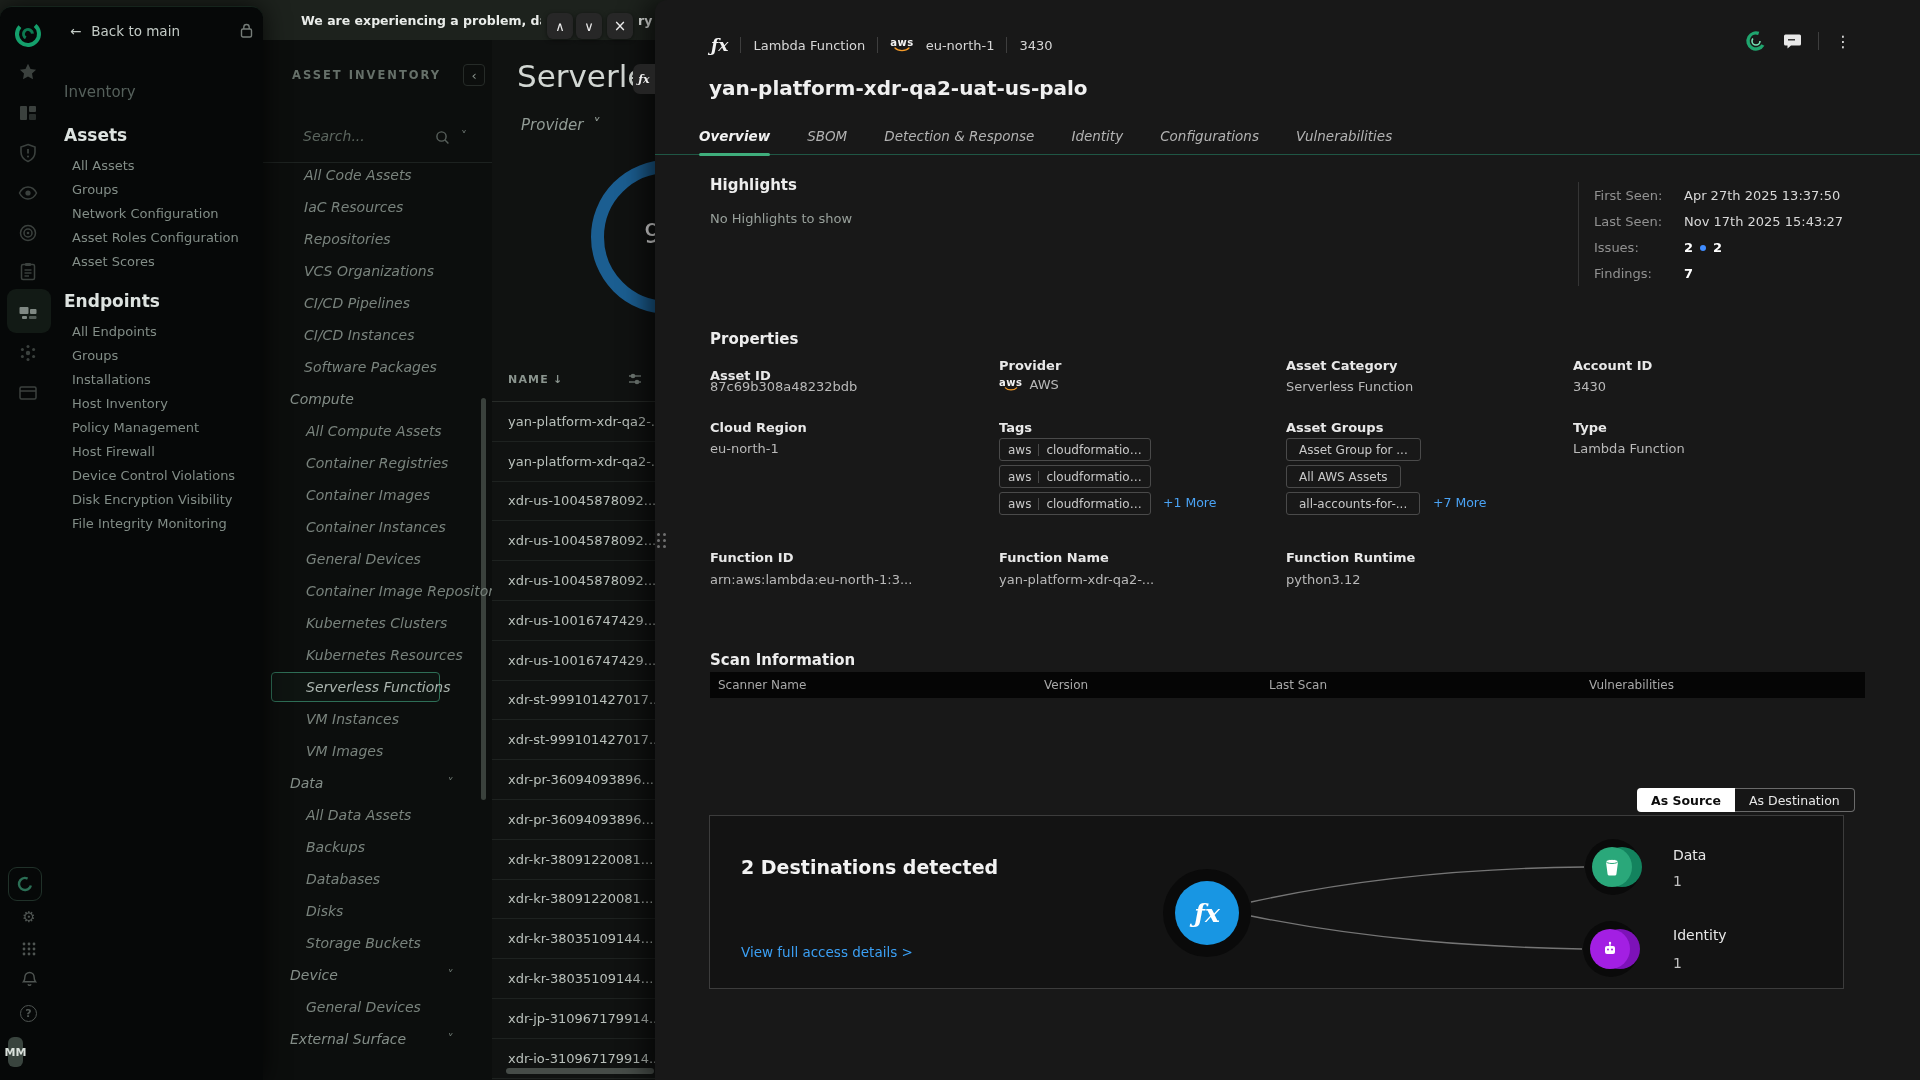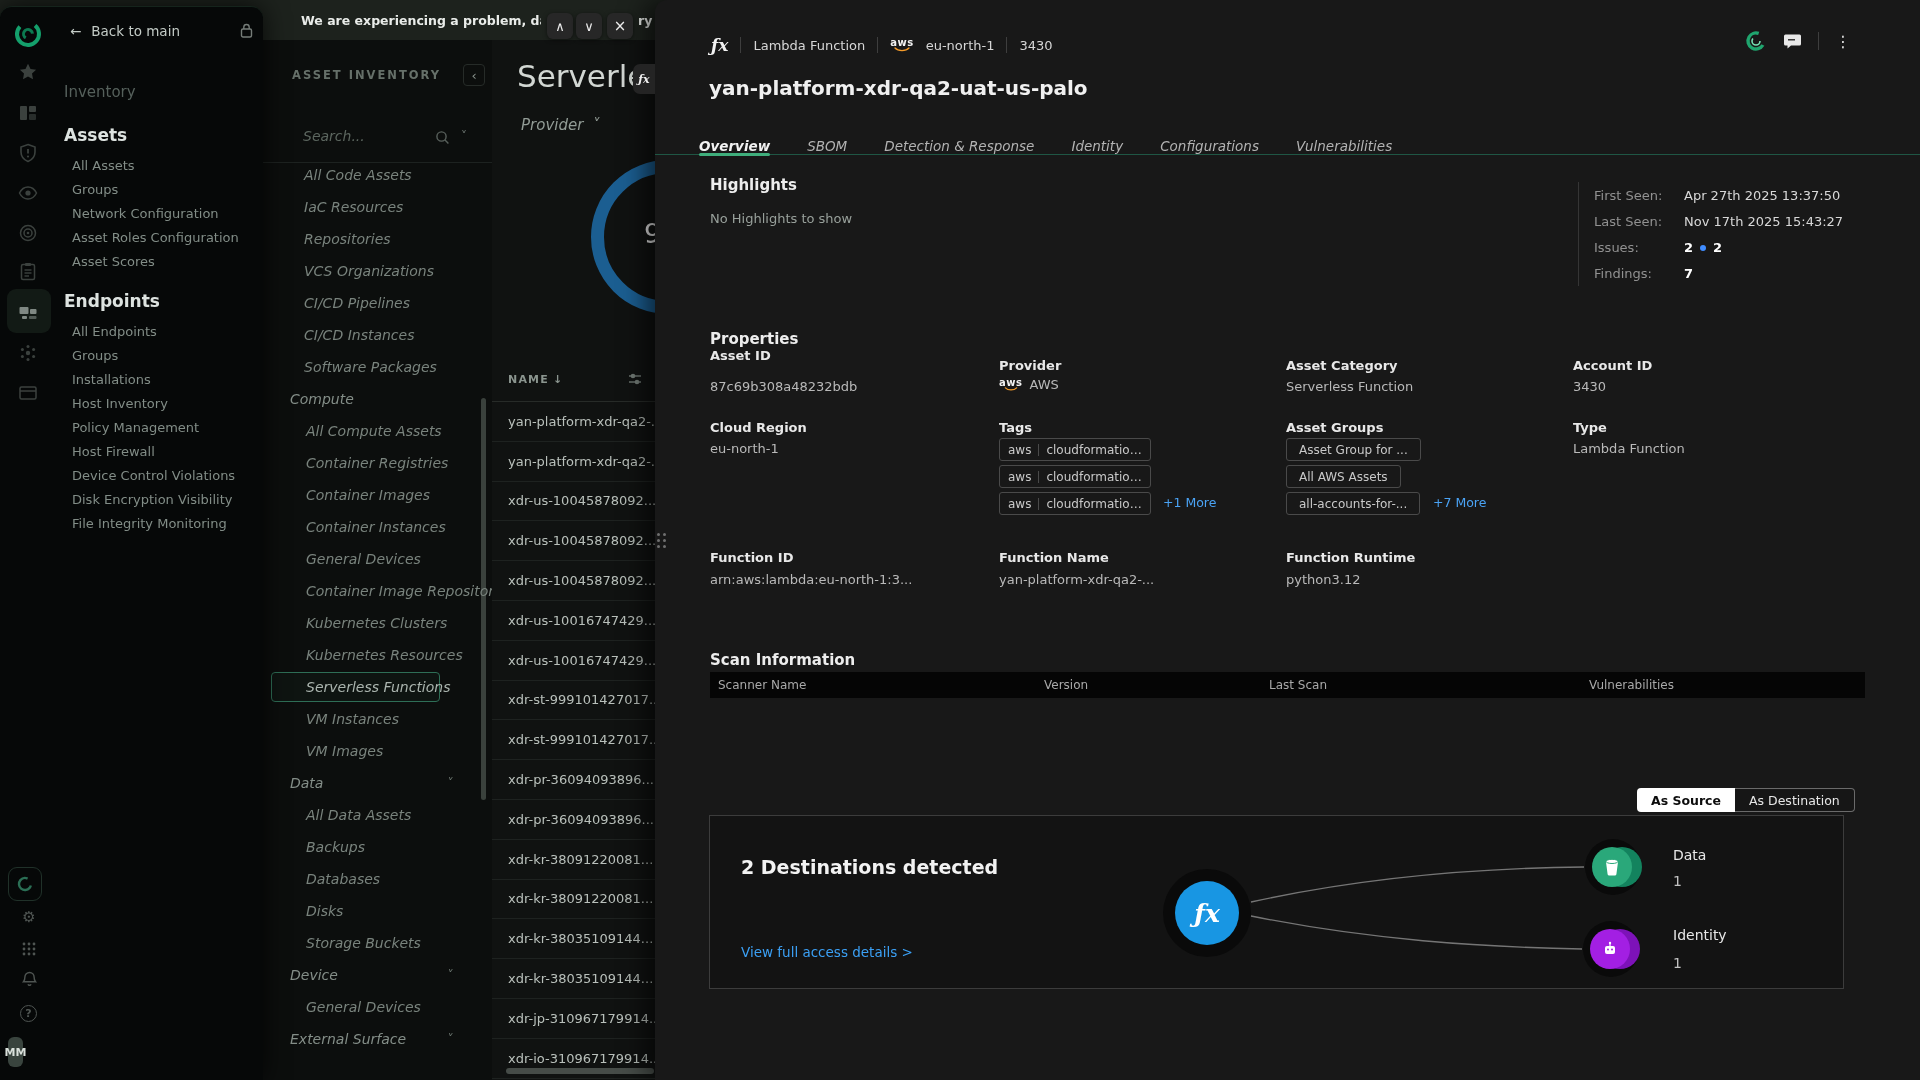--- a/index.html
+++ b/index.html
@@ -90,21 +90,21 @@
   .p-head{position:absolute;left:56px;top:32px;height:26px;display:flex;align-items:center;gap:12px;font-size:13px;color:#d6d6d6}
   .p-head .div{width:1px;height:16px;background:#3e3e3e}
   .awslogo{display:inline-flex;flex-direction:column;align-items:center;line-height:9px}
   .awslogo b{font-size:10px;color:#f2f2f2;letter-spacing:.5px}
   .p-acts{position:absolute;top:30px;left:1090px;display:flex;align-items:center;gap:16px}
   .p-acts .div{width:1px;height:18px;background:#3e3e3e}
   .kebab{color:#e0e0e0;font-size:16px;cursor:pointer;letter-spacing:0}
   .p-title{position:absolute;left:54px;top:76px;font-size:20px;font-weight:bold;color:#f0f0f0}
   .tabs{position:absolute;left:0;top:118px;width:1265px;height:37px;display:flex;gap:37px;padding-left:44px;
         border-bottom:1px solid #1f5644;align-items:center}
-  .tab{font-size:13.5px;font-style:italic;color:#b3b3b3;height:100%;display:flex;align-items:flex-end;position:relative;cursor:pointer;white-space:nowrap}
+  .tab{font-size:13.5px;font-style:italic;color:#b3b3b3;height:100%;display:flex;align-items:center;position:relative;cursor:pointer;white-space:nowrap}
   .tab.active{color:#f2f2f2;font-weight:bold}
   .tab.active::after{content:'';position:absolute;left:0;right:0;bottom:-2px;height:3px;background:#3fae7c;border-radius:2px}
 
   .h2{position:absolute;font-size:15px;font-weight:bold;color:#ededed}
   .muted{color:#98a09b}
   .meta{position:absolute;left:923px;top:182px;border-left:1px solid #353535;padding-left:15px;width:330px}
   .meta .mrow{display:flex;height:26px;align-items:center;font-size:13px}
   .meta .ml{width:90px;color:#919191}
   .meta .mv{color:#d8d8d8}
   .meta b{color:#fff}
@@ -695,21 +695,21 @@
       <span class="mv"><b>2</b><span class="bluedot"></span><b>2</b></span>
     </div>
     <div class="mrow">
       <span class="ml">Findings:</span>
       <span class="mv"><b>7</b></span>
     </div>
   </div>
 
   <div class="h2" style="left:55px;top:330px">Properties</div>
 
-  <span class="flabel" style="left:55px;top:348px">Asset ID</span>
+  <span class="flabel" style="left:55px;top:368px">Asset ID</span>
   <span class="fvalue" style="left:55px;top:379px">87c69b308a48232bdb</span>
 
   <span class="flabel" style="left:344px;top:358px">Provider</span>
   <span class="fvalue" style="left:344px;top:377px;display:flex;gap:7px;align-items:center">
     <span class="awslogo">
       <b>aws</b>
       <svg width="14" height="4" viewBox="0 0 16 5">
           <path d="M1 1c3.2 3.4 10.8 3.4 14 0" fill="none" stroke="#f49b2a" stroke-width="1.5" stroke-linecap="round"></path>
         </svg>
     </span>

